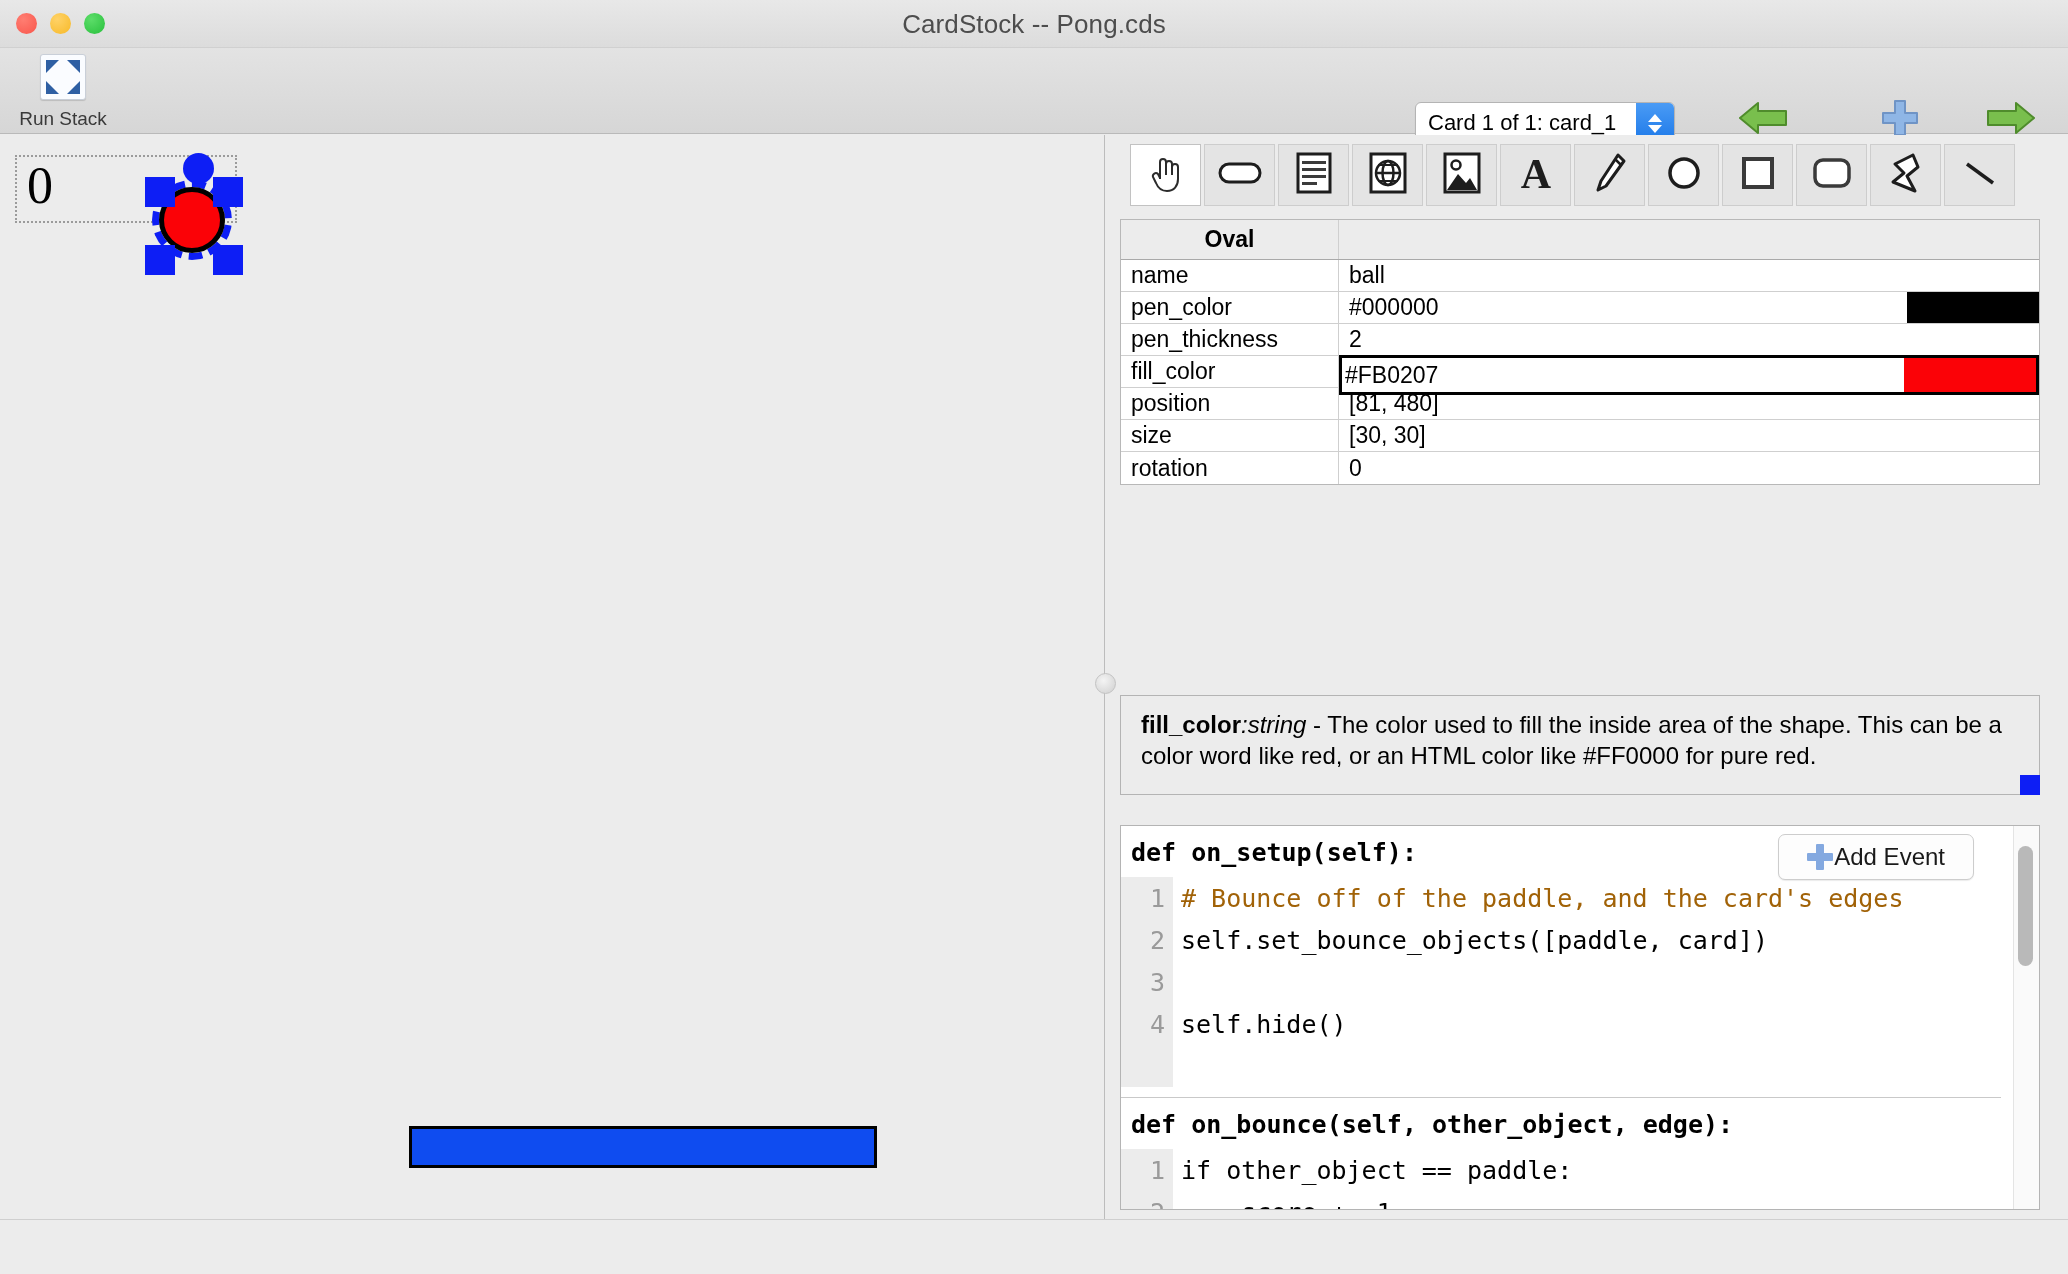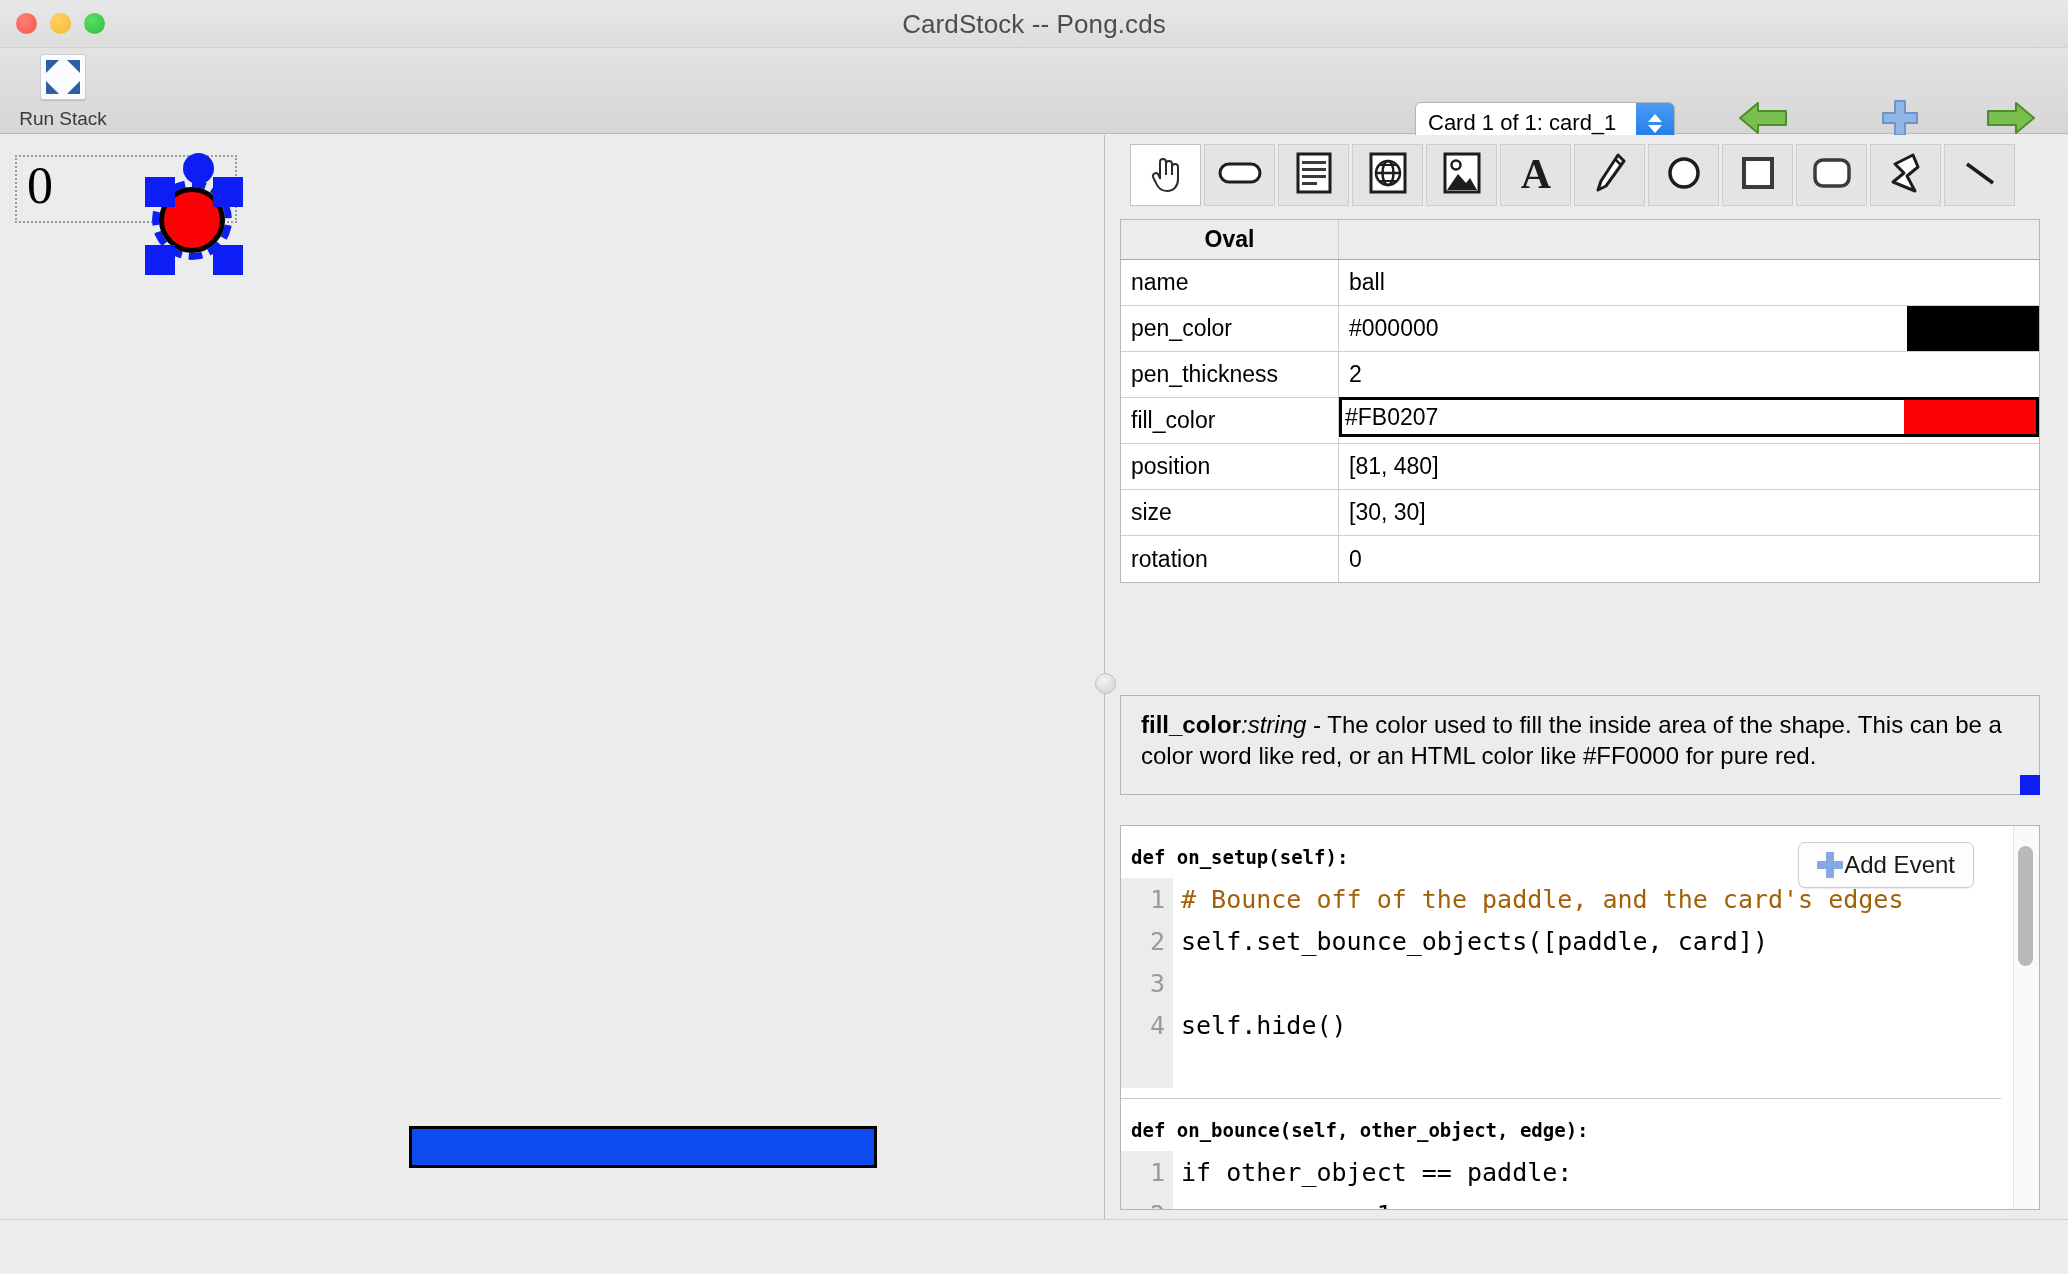--- a/index.html
+++ b/index.html
@@ -166,21 +166,21 @@
   .tool.active { background: #ffffff; border-color: #c2c2c2; }
 
   
   #grid {
     position: absolute; left: 14px; top: 84px;
     width: 920px;
     background: #fff;
     border: 1px solid #b8b8b8;
     font-size: 23px; color: #000;
   }
-  .grow { display: flex; height: 46px; border-bottom: 1px solid #cfcfcf; }
+  .grow { display: flex; height: 32px; border-bottom: 1px solid #cfcfcf; }
   .grow:last-child { border-bottom: none; }
   .ghead { height: 40px; background: #ececec; border-bottom: 1px solid #a9a9a9; }
   .gkey {
     width: 218px; min-width: 218px;
     border-right: 1px solid #cfcfcf;
     display: flex; align-items: center; padding-left: 10px;
   }
   .ghead .gkey { justify-content: center; font-weight: bold; padding-left: 0; background: #ececec; }
   .gval { flex: 1; display: flex; align-items: center; padding-left: 10px; position: relative; }
   .swatch { position: absolute; right: 0; top: 0; bottom: 0; width: 132px; }
@@ -220,40 +220,39 @@
   }
   #code-scroll-thumb {
     position: absolute; right: 6px; top: 20px;
     width: 15px; height: 120px; border-radius: 8px;
     background: #b9b9b9;
   }
   .handler-block { position: relative; width: 893px; }
   .handler-sep { border-top: 1px solid #c9c9c9; margin: 10px 0 0 0; width: 880px; }
   .handler-title {
     font-family: "DejaVu Sans Mono", monospace;
-    font-size: 19px; font-weight: bold; color: #000;
+    font-size: 25px; font-weight: bold; color: #000;
     padding: 12px 0 10px 10px;
-    margin-top: 8px;
   }
   .cline {
     display: flex; height: 42px; align-items: center;
     font-family: "DejaVu Sans Mono", monospace;
     font-size: 25px;
   }
   .lnum {
     width: 52px; min-width: 52px; text-align: right; padding-right: 8px;
     color: #9a9a9a; background: #ececec; height: 42px;
     display: flex; align-items: center; justify-content: flex-end;
   }
   .ctext { padding-left: 8px; white-space: pre; color: #000; }
   .c-comment { color: #a16207; }
 
   #add-event-btn {
     position: absolute; right: 40px; top: 8px;
-    height: 46px; padding: 0 18px;
+    height: 46px; padding: 0 28px;
     background: #fdfdfd; border: 1px solid #cdcdcd; border-radius: 7px;
     display: flex; align-items: center; gap: 1px;
     font-size: 24px; color: #1a1a1a;
     box-shadow: 0 1px 1px rgba(0,0,0,.08);
   }
   .plus-icon { width: 26px; height: 26px; position: relative; }
   .plus-icon::before, .plus-icon::after {
     content: ""; position: absolute; background: #84a9e0; border-radius: 1px;
   }
   .plus-icon::before { left: 9px; top: 0; width: 8px; height: 26px; }

